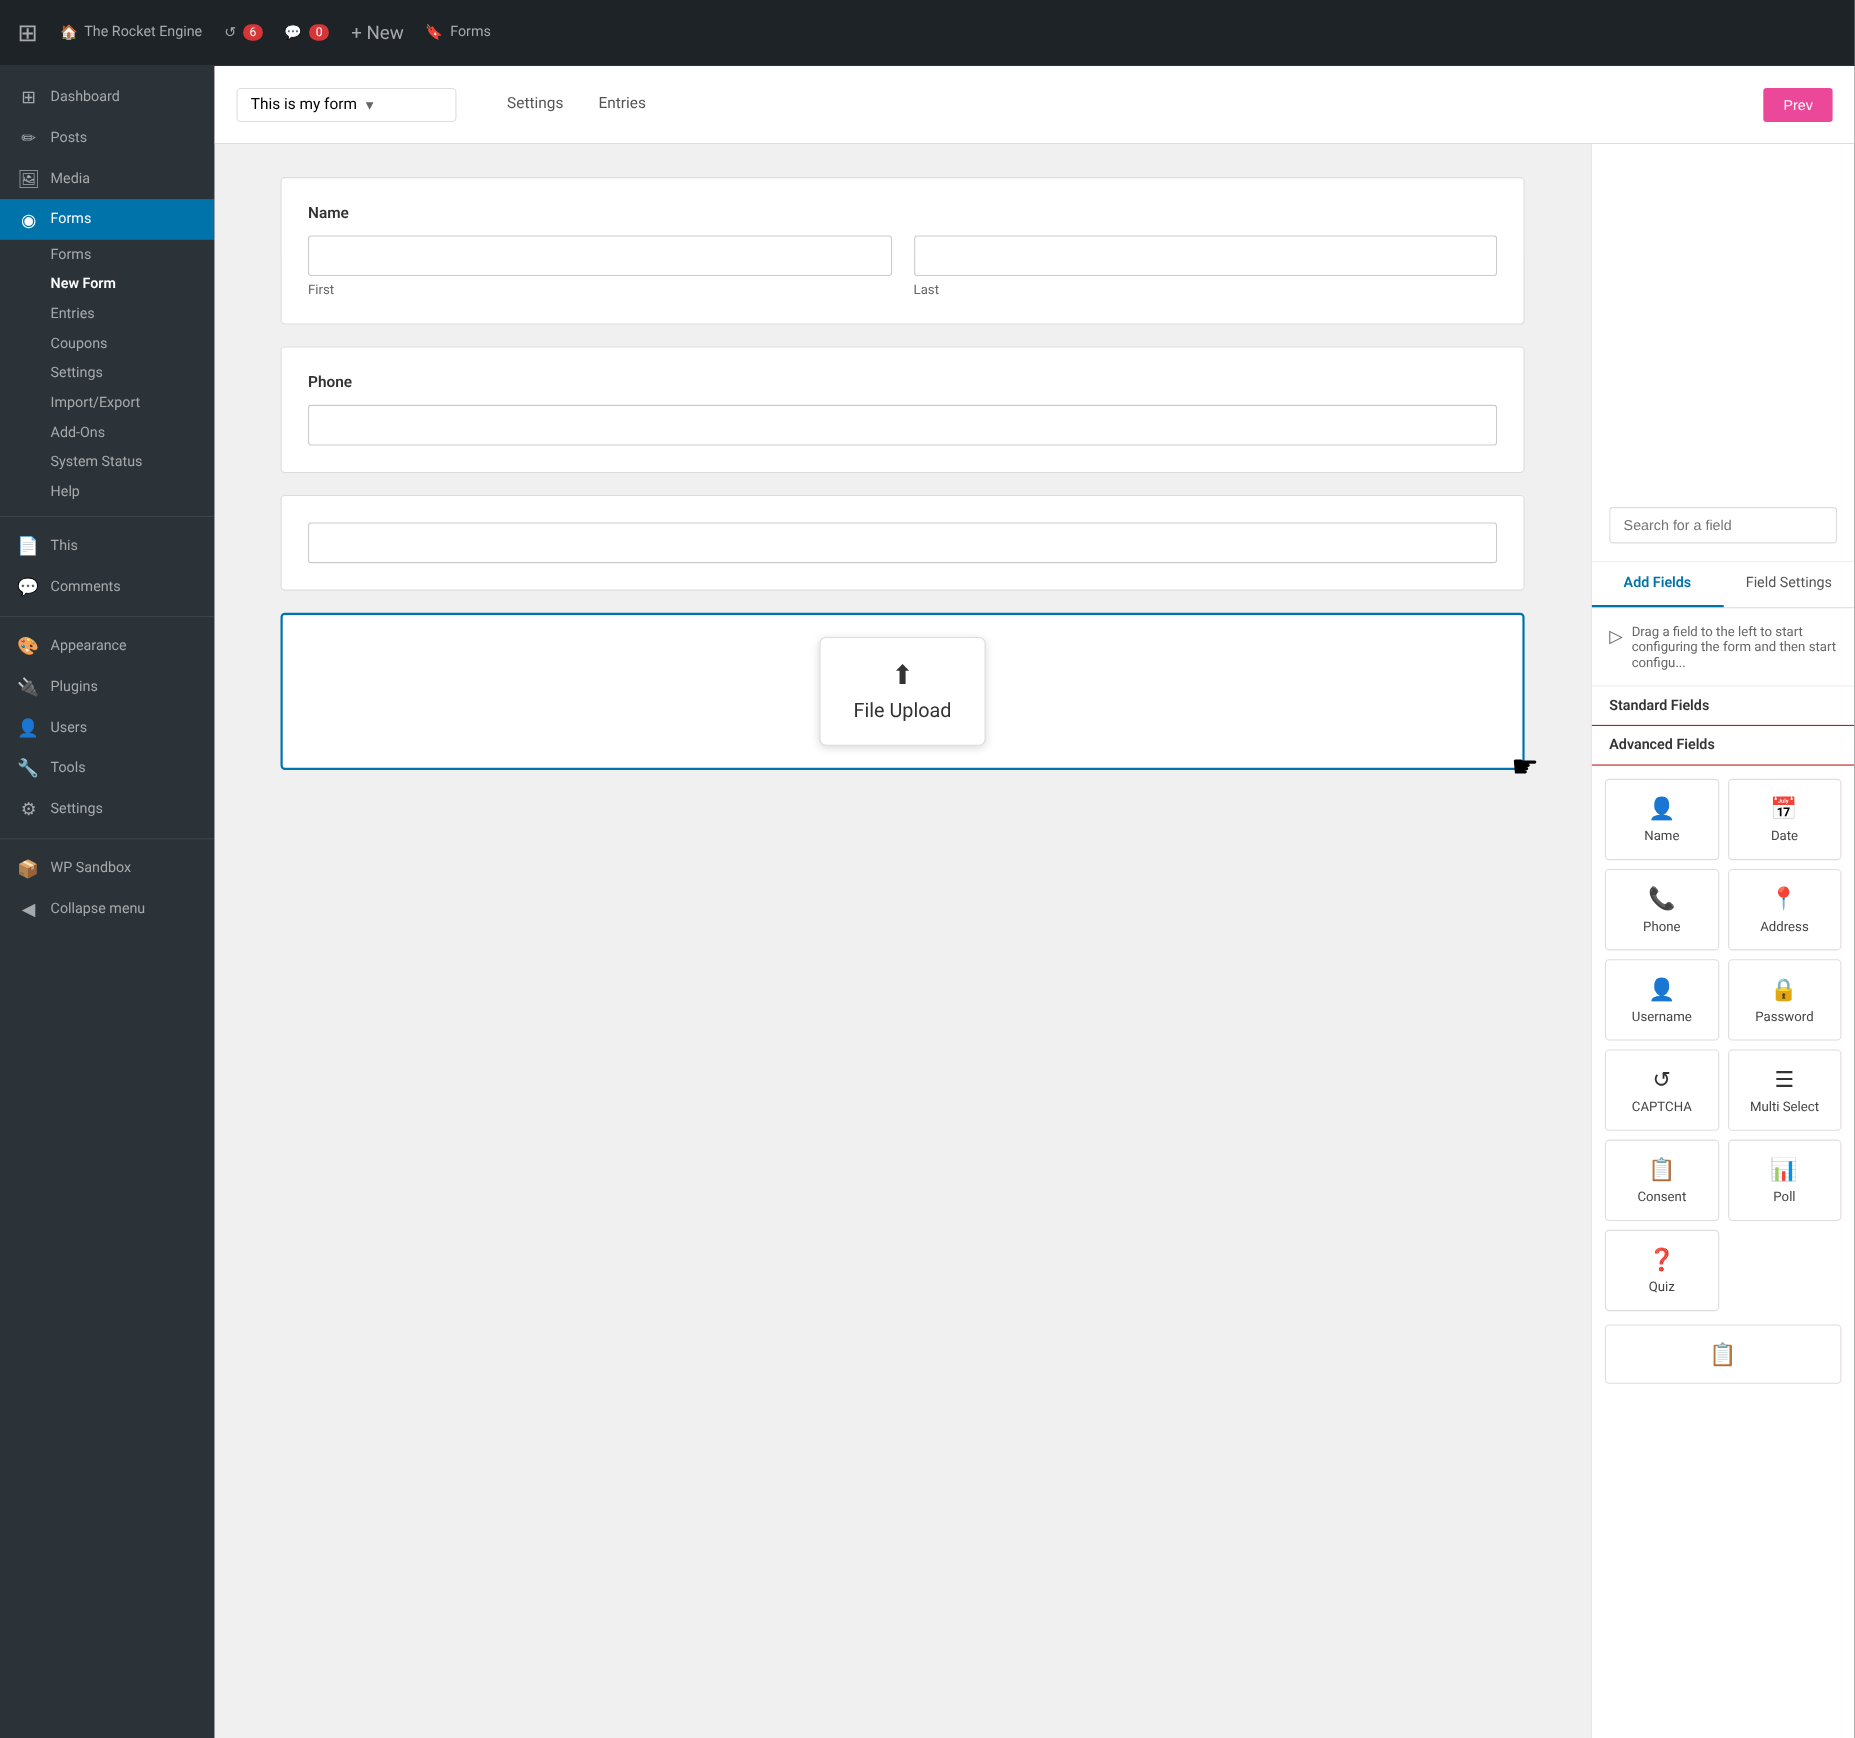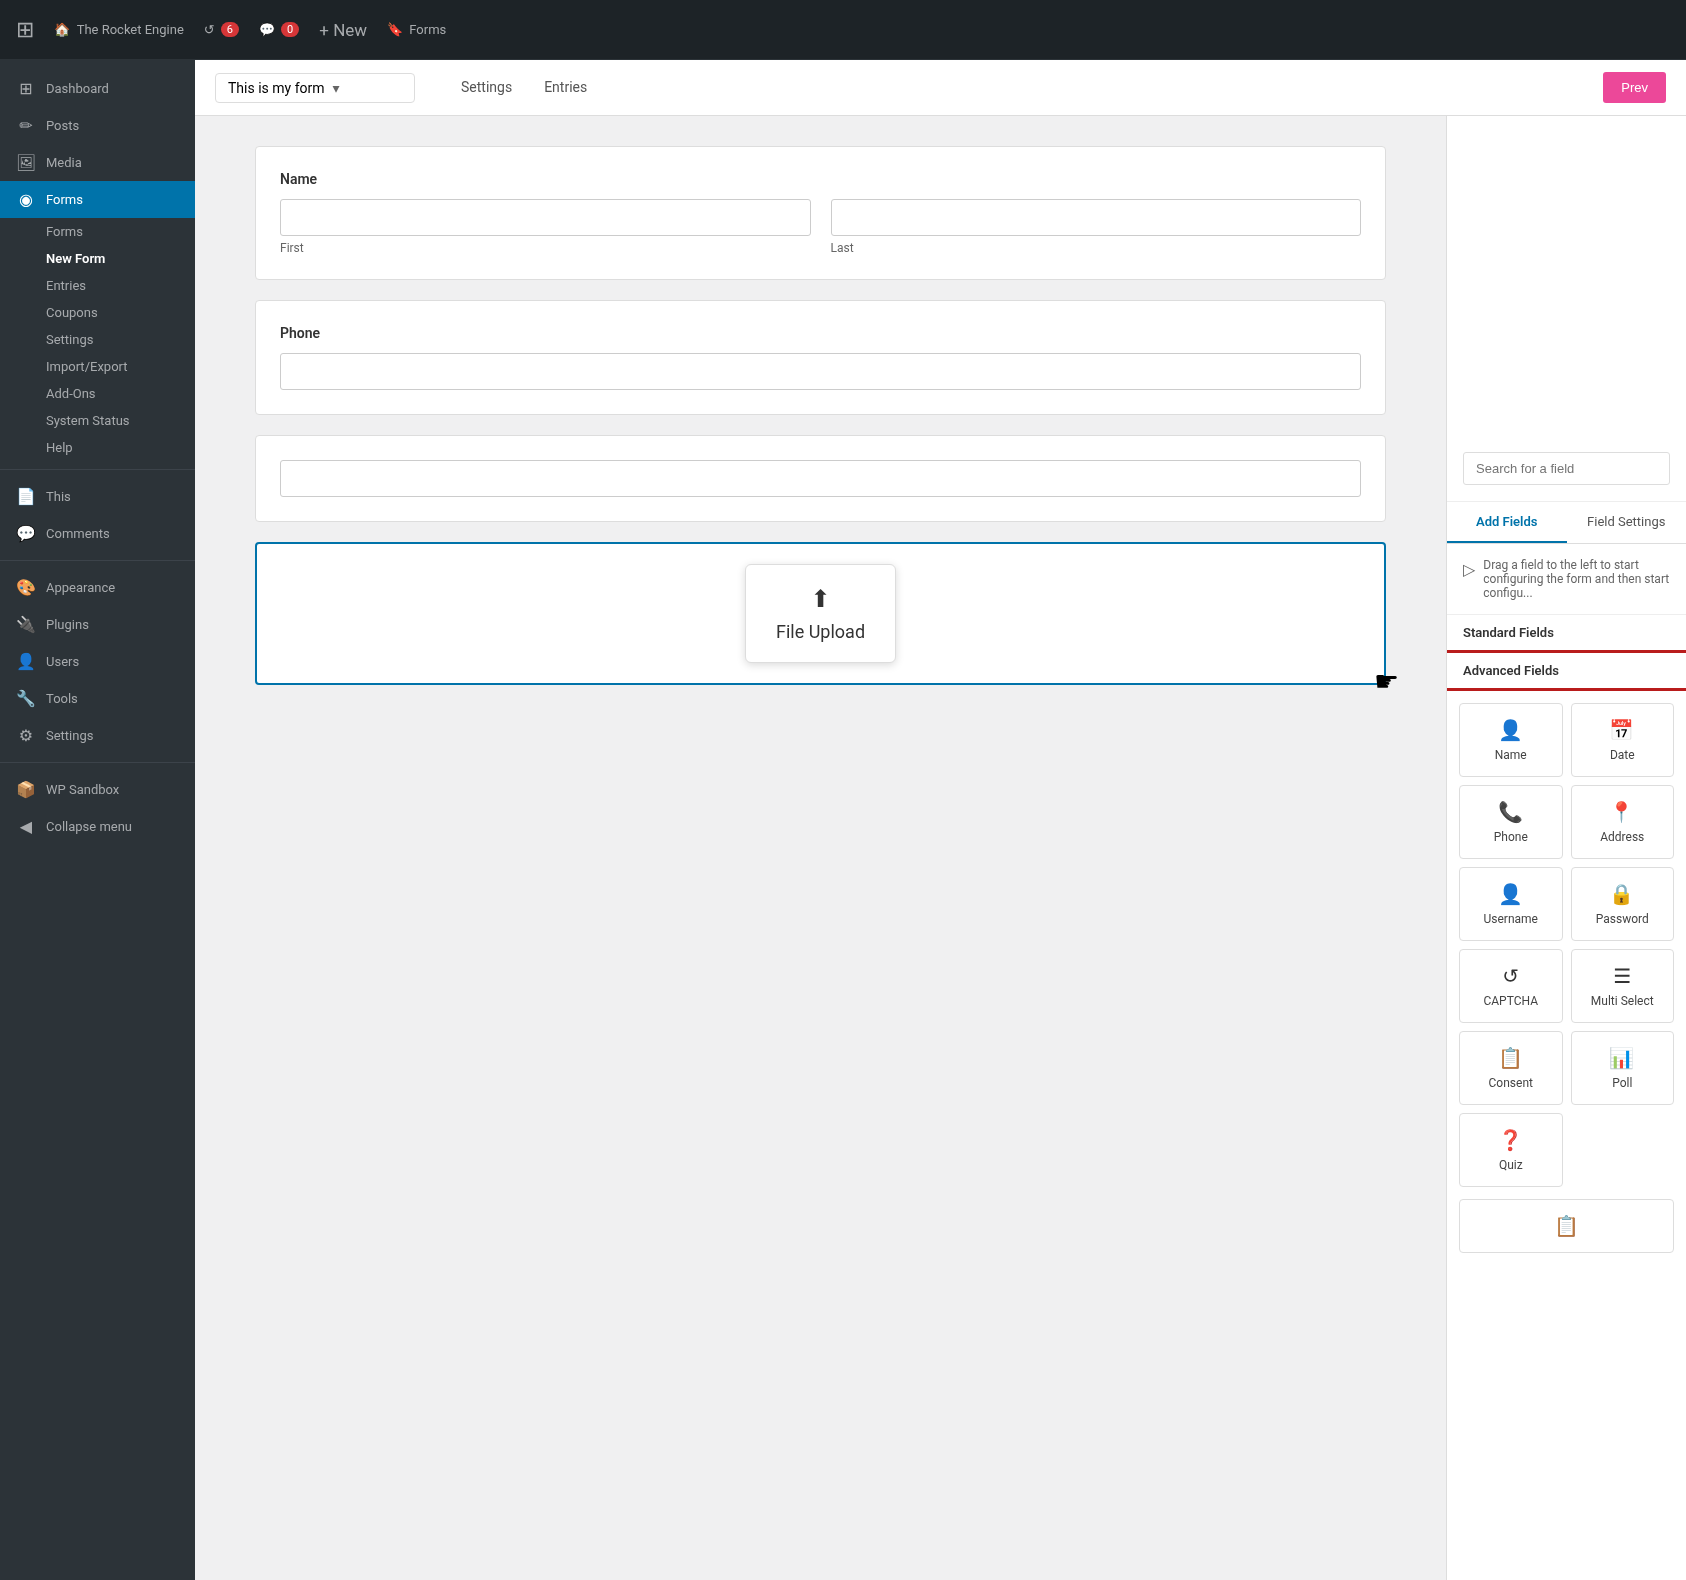--- a/index.html
+++ b/index.html
@@ -99,21 +99,21 @@
       overflow: hidden;
     }
 
     
     .form-header {
       background: #fff;
       border-bottom: 1px solid #ddd;
       display: flex;
       align-items: center;
       padding: 0 20px;
-      height: 56px;
+      height: 71px;
       gap: 20px;
     }
     .form-title-dropdown {
       display: flex;
       align-items: center;
       gap: 8px;
       background: #fff;
       border: 1px solid #ddd;
       border-radius: 4px;
       padding: 6px 12px;
@@ -291,21 +291,21 @@
       gap: 8px;
       align-items: flex-start;
     }
     .right-panel-hint .cursor-icon { font-size: 16px; margin-top: 2px; }
 
     .fields-section-title {
       padding: 10px 16px;
       font-size: 13px;
       font-weight: 600;
       color: #333;
-      border-bottom: 3px solid #b91c1c;
+      border-bottom: 1px solid #b91c1c;
     }
 
     .fields-grid {
       display: grid;
       grid-template-columns: 1fr 1fr;
       gap: 8px;
       padding: 12px;
     }
 
     .field-card {

